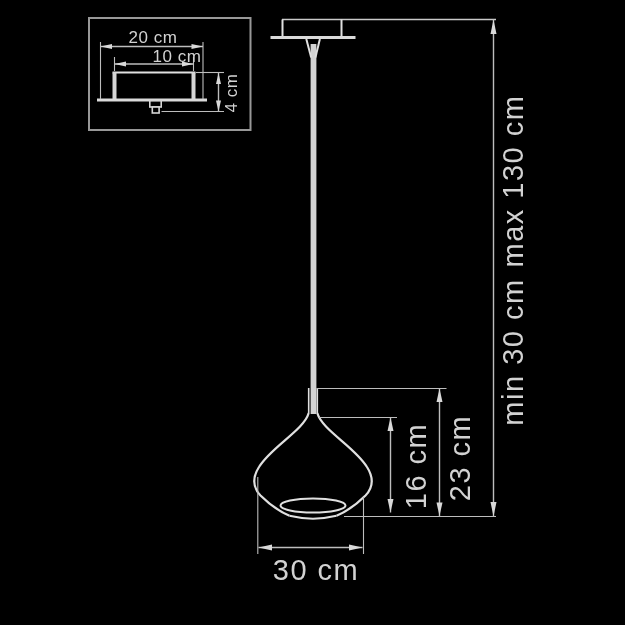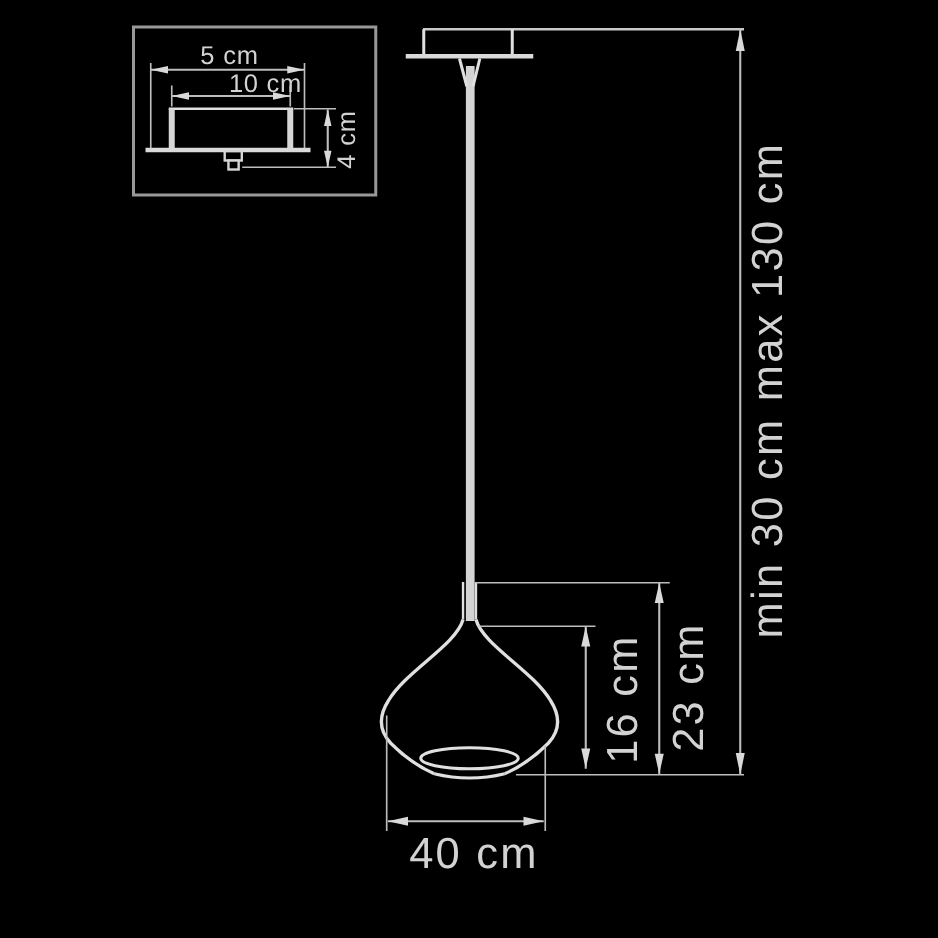--- a/index.html
+++ b/index.html
@@ -139,29 +139,29 @@
       <g>
         <line x1="257.8" y1="477" x2="257.8" y2="554" class="dim" style="stroke-width:1.1"></line>
         <line x1="363.5" y1="497" x2="363.5" y2="554" class="dim" style="stroke-width:1.1"></line>
         <line x1="258.5" y1="547.5" x2="362.5" y2="547.5" class="dim"></line>
         <polygon class="arr" points="258.5,547.5 272,544.5 272,550.5"></polygon>
         <polygon class="arr" points="362.5,547.5 349,544.5 349,550.5"></polygon>
       </g>
     </g>
   </svg>
 
-  <span class="label lbl-small" style="left:153px; top:37px;">5 cm</span>
+  <span class="label lbl-small" style="left:153px; top:37px;">20 cm</span>
 
   <span class="label lbl-small" style="left:153px; top:56px;margin-left:24px;">10 cm</span>
 
   <span class="label lbl-small rot" style="left:231px; top:93px;">4 cm</span>
 
   <span class="label lbl-big rot" style="left:416px; top:466px;">16 cm</span>
 
   <span class="label lbl-big rot" style="left:460px; top:458px;">23 cm</span>
 
   <span class="label lbl-big rot" style="left:513px; top:352px;">min 30 cm</span>
 
   <span class="label lbl-big rot" style="left:513px; top:181px;">max 130 cm</span>
 
-  <span class="label lbl-big" style="left:316px; top:570px;">40 cm</span>
+  <span class="label lbl-big" style="left:316px; top:570px;">30 cm</span>
 
 </div>
 
 </body></html>

